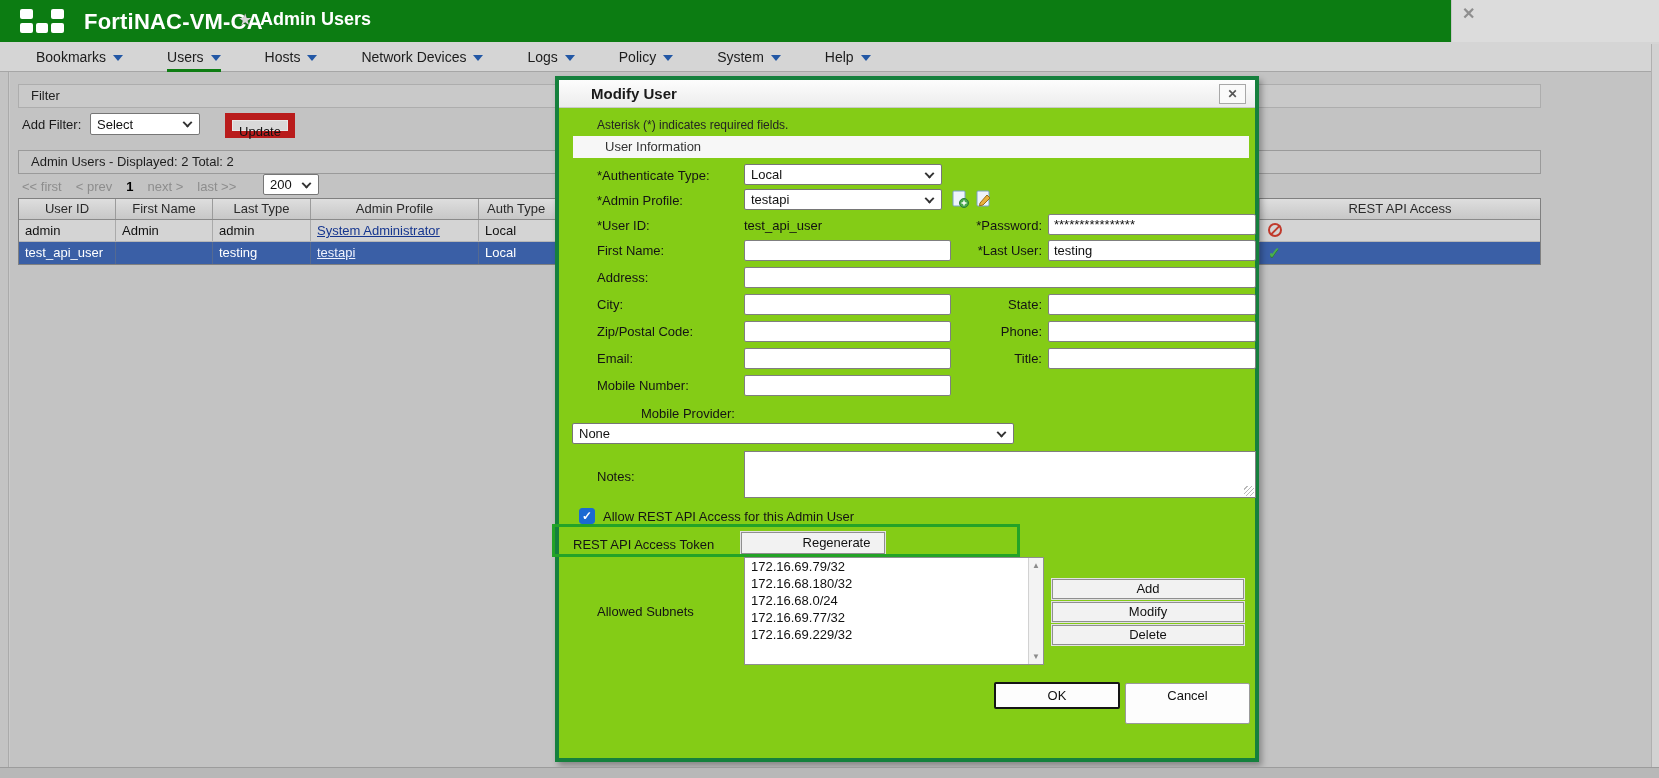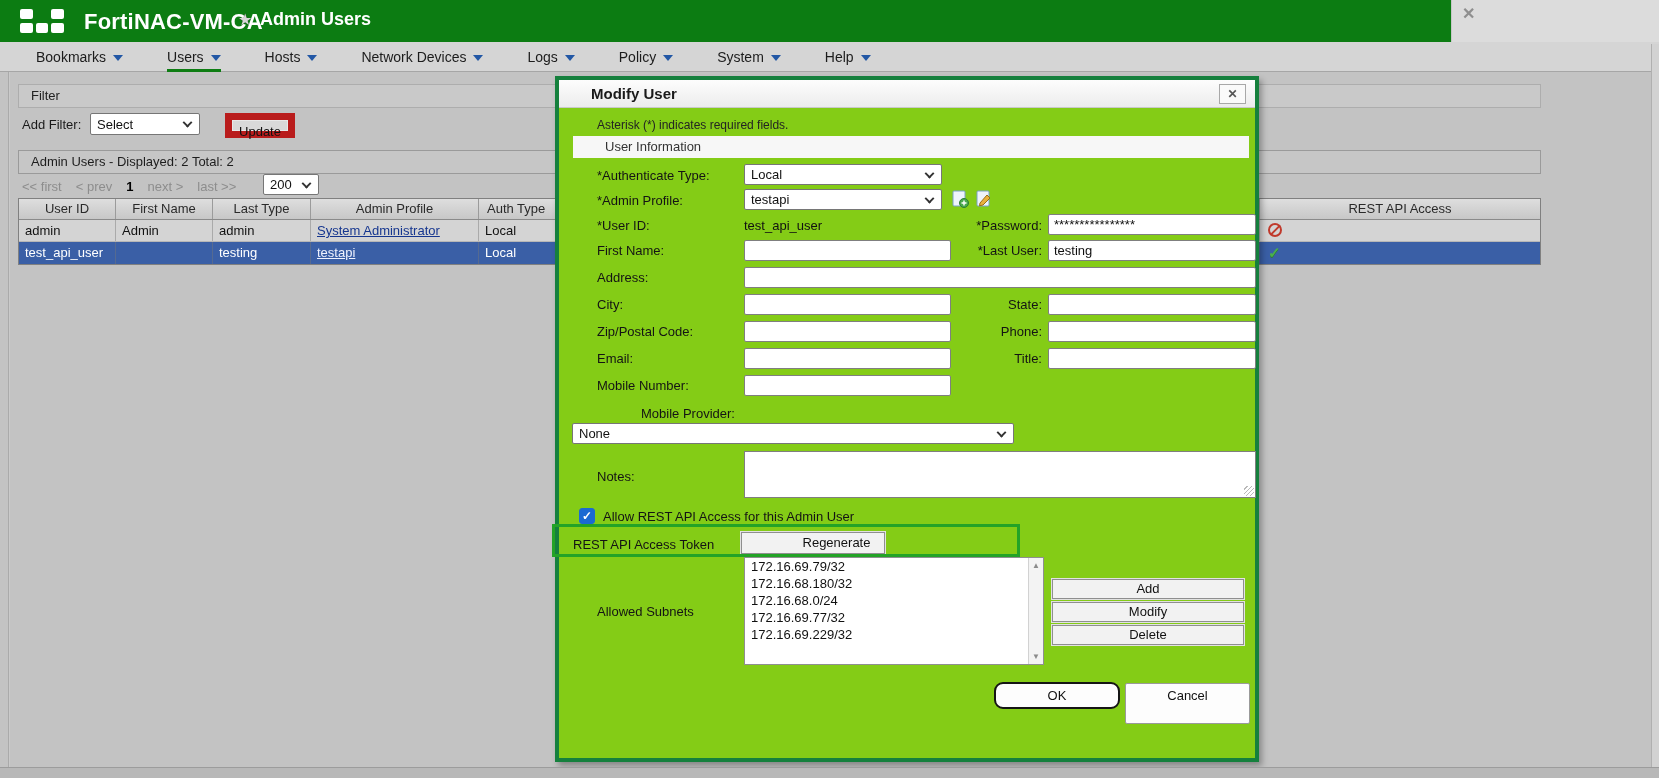--- a/index.html
+++ b/index.html
@@ -72,21 +72,21 @@
   .cbx { position:absolute; width:16px; height:16px; background:#1b6ad2; border:1px solid #1b6ad2; border-radius:3px; color:#fff; font-size:12px; font-weight:bold; text-align:center; line-height:15px; cursor:pointer; }
   .hl-box { position:absolute; border:3px solid #23a327; z-index:5; pointer-events:none; }
   .dlg-btn { position:absolute; background:#f2f2f2; border:1px solid #8f8f8f; box-shadow:0 0 0 1px #e2e2e2; font-size:13px; color:#111; text-align:center; cursor:pointer; }
   .listbox { position:absolute; background:#fff; border:1px solid #8f8f8f; overflow:hidden; }
   .list-items { position:absolute; left:0; top:0; right:15px; bottom:0; }
   .list-item { height:17px; line-height:17px; font-size:13px; color:#111; padding-left:6px; cursor:default; }
   .lb-scroll { position:absolute; right:0; top:0; width:15px; height:100%; background:#f3f3f3; border-left:1px solid #d2d2d2; }
   .lb-arrow { position:absolute; left:0; width:100%; text-align:center; font-size:8px; color:#8b8b8b; cursor:pointer; }
   .textarea { position:absolute; background:#fff; border:1px solid #7f7f7f; }
   .resize-corner { position:absolute; right:1px; bottom:1px; width:10px; height:10px; background:repeating-linear-gradient(135deg,#fff 0 2px,#b9b9b9 2px 3px); }
-  .ok-btn { position:absolute; background:#fdfdfd; border:2px solid #151515; border-radius:9px; font-size:13px; color:#111; text-align:center; cursor:pointer; }
+  .ok-btn { position:absolute; background:#fdfdfd; border:2px solid #151515; border-radius:2px; font-size:13px; color:#111; text-align:center; cursor:pointer; }
   .cancel-btn { position:absolute; background:#fdfdfd; border:1px solid #9a9a9a; border-radius:2px; font-size:13px; color:#111; text-align:center; cursor:pointer; }
 </style>
 </head>
 <body>
 
 <div class="screen">
 
   <div class="greenbar">
     <div class="logo">
       <i style="left:0;top:0;width:13px;height:10px;"></i>

